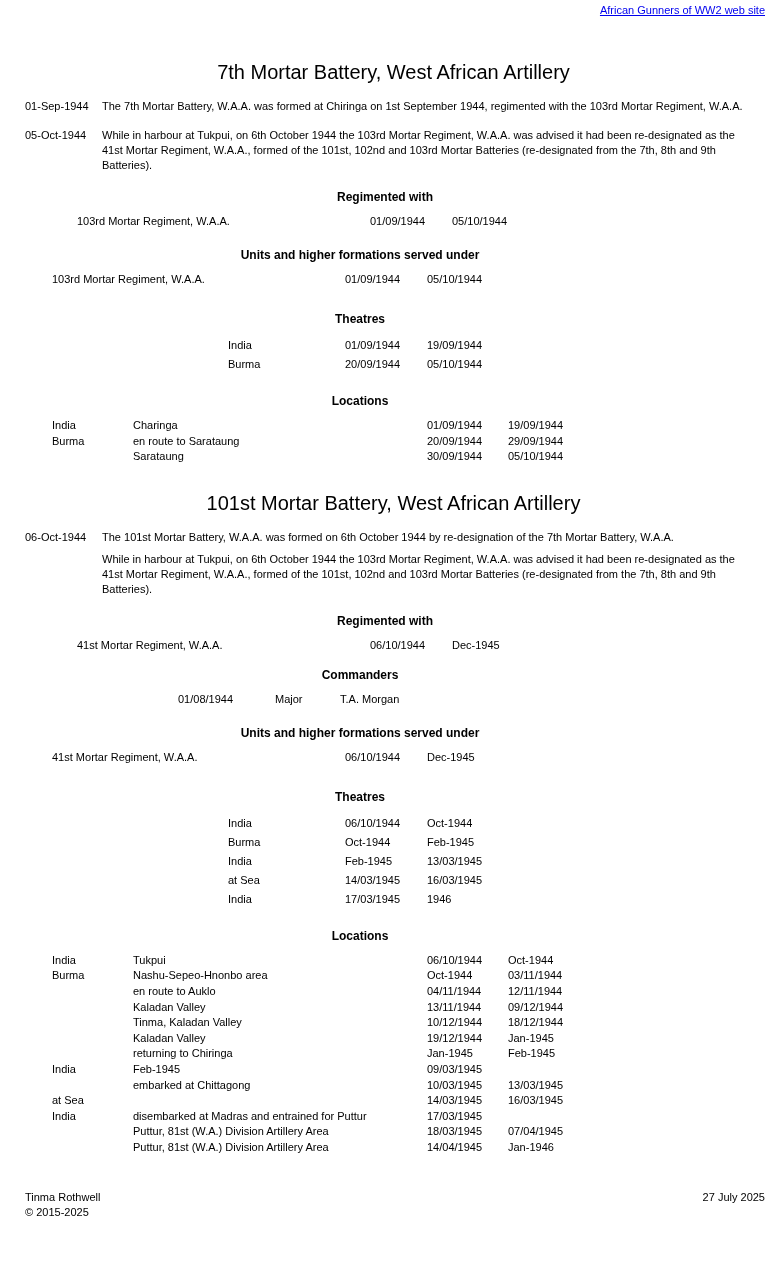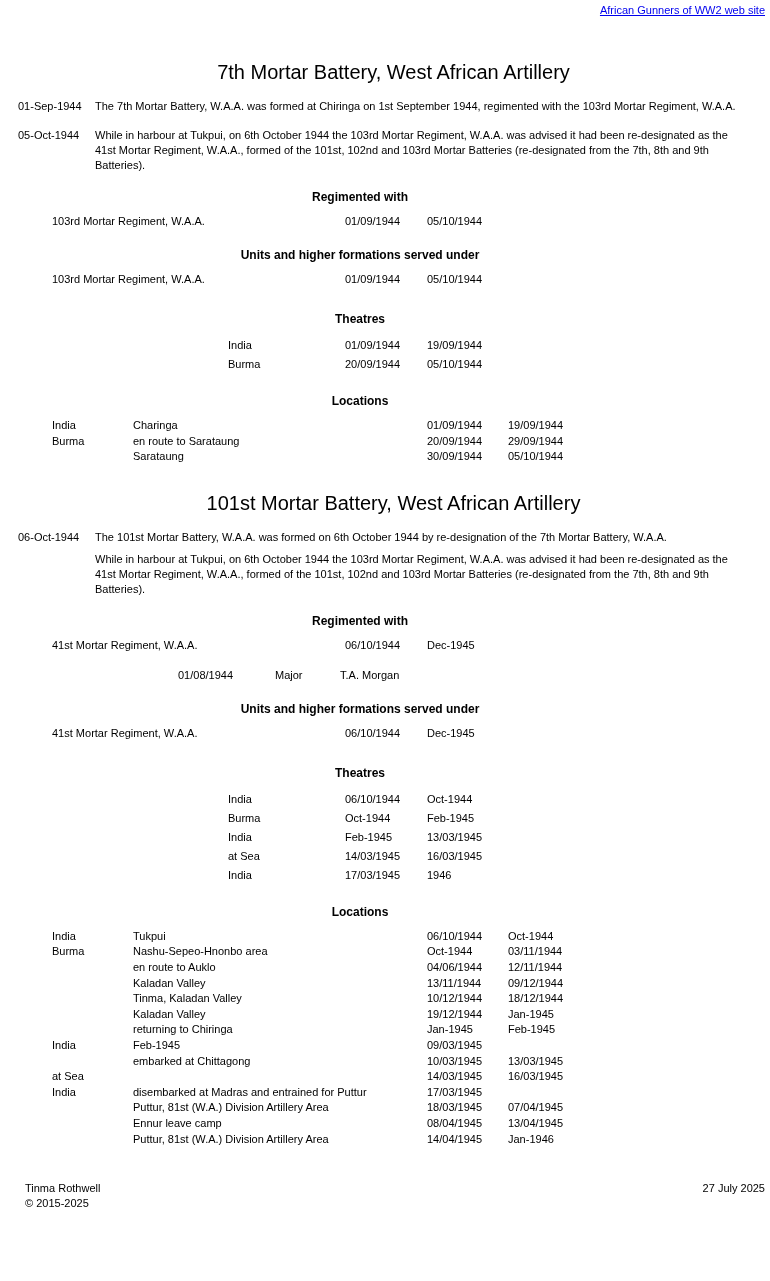--- a/index.html
+++ b/index.html
@@ -25,32 +25,32 @@
   
   .battery { margin-top: 46px; }
   .battery + .battery { margin-top: 29px; }
   .battery-title {
     font-size: 20px;
     line-height: 19px;
     font-weight: normal;
     margin: 0 0 17px 17px;
     text-align: center;
   }
-  .narrative { margin-top: 12px; }
+  .narrative { margin-top: 12px; padding-left: 7px; }
   .narrative-row {
     display: grid;
     grid-template-columns: 77px 648px;
     margin-left: 18px;
     line-height: 15px;
   }
   .narrative-row + .narrative-row { margin-top: 14px; }
   .narrative-row.continuation { margin-top: 7px; }
   
   .section { width: 720px; }
-  .sec-regimented { margin-top: 17px; }
+  .sec-regimented { margin-top: 17px; padding-left: 25px; }
   .sec-served     { margin-top: 20px; }
   .sec-commanders { margin-top: 16px; }
   .sec-theatres   { margin-top: 26px; }
   .sec-locations  { margin-top: 20px; }
   .section-heading {
     font-weight: bold;
     font-size: 12px;
     line-height: 14px;
     text-align: center;
   }
@@ -185,20 +185,21 @@
         <div class="section-heading">Regimented with</div>
         <div class="rows">
           <div class="unit-row">
             <span class="cell">41st Mortar Regiment, W.A.A.</span>
             <span class="cell">06/10/1944</span>
             <span class="cell">Dec-1945</span>
           </div>
         </div>
       </div>
       <div class="section sec-commanders">
+        <div class="section-heading">Commanders</div>
         <div class="rows">
           <div class="commander-row">
             <span class="cell">01/08/1944</span>
             <span class="cell">Major</span>
             <span class="cell">T.A. Morgan</span>
           </div>
         </div>
       </div>
       <div class="section sec-served">
         <div class="section-heading">Units and higher formations served under</div>
@@ -251,21 +252,21 @@
           </div>
           <div class="location-row">
             <span class="cell">Burma</span>
             <span class="cell">Nashu-Sepeo-Hnonbo area</span>
             <span class="cell">Oct-1944</span>
             <span class="cell">03/11/1944</span>
           </div>
           <div class="location-row">
             <span class="cell"></span>
             <span class="cell">en route to Auklo</span>
-            <span class="cell">04/06/1944</span>
+            <span class="cell">04/11/1944</span>
             <span class="cell">12/11/1944</span>
           </div>
           <div class="location-row">
             <span class="cell"></span>
             <span class="cell">Kaladan Valley</span>
             <span class="cell">13/11/1944</span>
             <span class="cell">09/12/1944</span>
           </div>
           <div class="location-row">
             <span class="cell"></span>
@@ -306,26 +307,20 @@
             <span class="cell">India</span>
             <span class="cell">disembarked at Madras and entrained for Puttur</span>
             <span class="cell">17/03/1945</span>
             <span class="cell"></span>
           </div>
           <div class="location-row">
             <span class="cell"></span>
             <span class="cell">Puttur, 81st (W.A.) Division Artillery Area</span>
             <span class="cell">18/03/1945</span>
             <span class="cell">07/04/1945</span>
-          </div>
-          <div class="location-row">
-            <span class="cell"></span>
-            <span class="cell">Ennur leave camp</span>
-            <span class="cell">08/04/1945</span>
-            <span class="cell">13/04/1945</span>
           </div>
           <div class="location-row">
             <span class="cell"></span>
             <span class="cell">Puttur, 81st (W.A.) Division Artillery Area</span>
             <span class="cell">14/04/1945</span>
             <span class="cell">Jan-1946</span>
           </div>
         </div>
       </div>
     </section>

